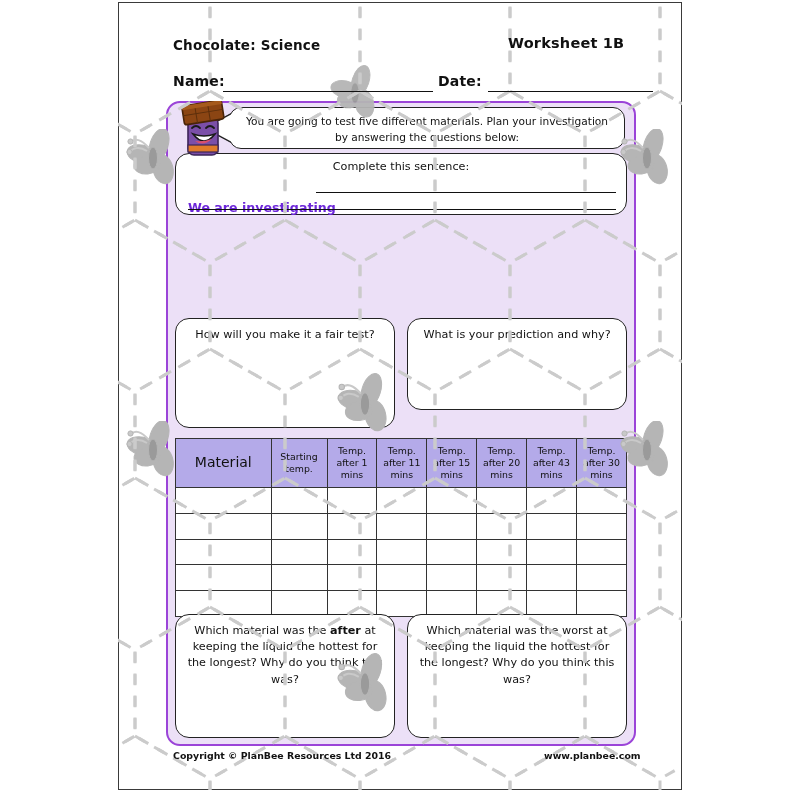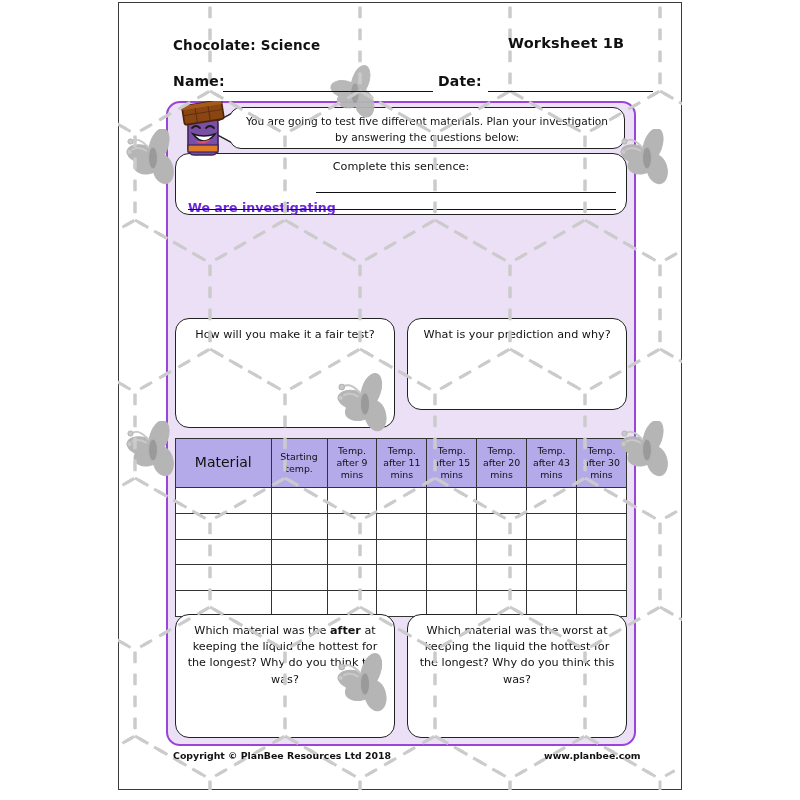--- a/index.html
+++ b/index.html
@@ -177,21 +177,21 @@
             <tr id="thead-row">
               <th class="mat">
                 <div>Material</div>
               </th>
               <th>
                 <div>Starting</div>
                 <div>temp.</div>
               </th>
               <th>
                 <div>Temp.</div>
-                <div>after 9</div>
+                <div>after 1</div>
                 <div>mins</div>
               </th>
               <th>
                 <div>Temp.</div>
                 <div>after 11</div>
                 <div>mins</div>
               </th>
               <th>
                 <div>Temp.</div>
                 <div>after 15</div>
@@ -271,21 +271,21 @@
 
     <div class="wbox" id="box-best" style="left:56px;top:611px;width:220px;height:124px;">
       <div class="qtitle">
         <span>Which material was the </span><b>after</b><span> at keeping the liquid the hottest for the longest? Why do you think this was?</span>
       </div>
     </div>
     <div class="wbox" id="box-worst" style="left:288px;top:611px;width:220px;height:124px;">
       <div class="qtitle">Which material was the worst at keeping the liquid the hottest for the longest? Why do you think this was?</div>
     </div>
 
-    <div class="ftr" id="ftr-copy" style="left:54px;top:747px;">Copyright © PlanBee Resources Ltd 2018</div>
+    <div class="ftr" id="ftr-copy" style="left:54px;top:747px;">Copyright © PlanBee Resources Ltd 2016</div>
     <div class="ftr" id="ftr-url" style="left:425px;top:747px;">www.planbee.com</div>
 
     <svg class="bfly" style="left:4px;top:126px;" width="60" height="58" viewBox="0 0 60 58">
       <g fill="#b5b5b5" stroke="#b5b5b5">
         <ellipse cx="36" cy="16" rx="9" ry="17" transform="rotate(18 36 16)"></ellipse>
         <ellipse cx="40" cy="40" rx="10" ry="15" transform="rotate(-14 40 40)"></ellipse>
         <ellipse cx="19" cy="25" rx="15" ry="9" transform="rotate(12 19 25)"></ellipse>
         <ellipse cx="24" cy="36" rx="13" ry="9" transform="rotate(-6 24 36)"></ellipse>
         <ellipse cx="30" cy="29" rx="4.5" ry="11" fill="#9a9a9a"></ellipse>
         <path d="M26 19 C18 10 12 9 8 13" stroke="#c9c9c9" stroke-width="2" fill="none"></path>

